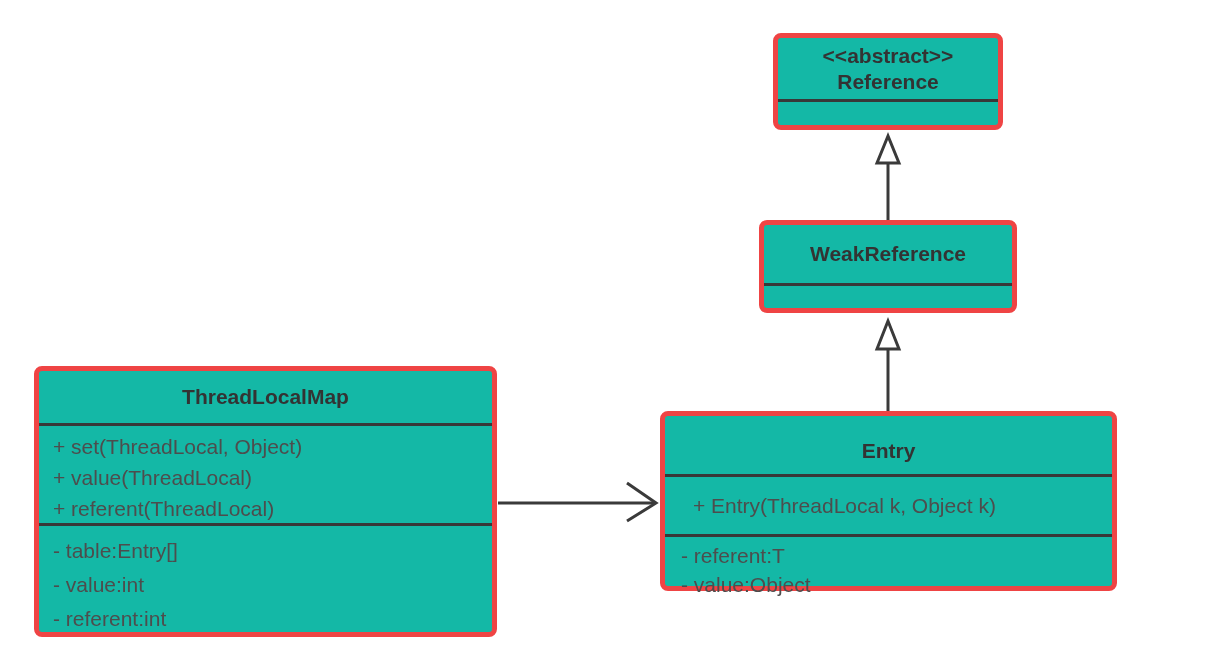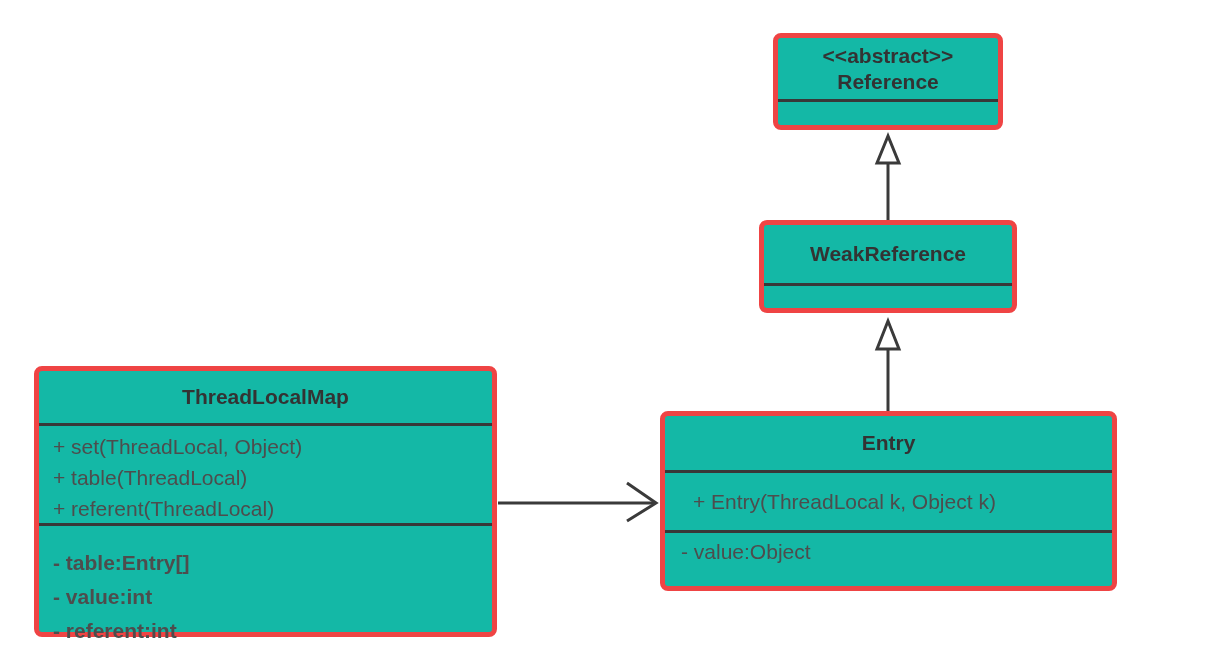--- a/index.html
+++ b/index.html
@@ -64,21 +64,21 @@
   
   .box-reference { left: 773px; top: 33px;  width: 230px; height: 97px; }
   .box-reference .title-compartment { height: 61px; }
   .box-reference .compartment { height: 30px; }
   
   .box-weakreference { left: 759px; top: 220px; width: 258px; height: 93px; }
   .box-weakreference .title-compartment { height: 58px; }
   .box-weakreference .compartment { height: 29px; }
   
   .box-entry { left: 660px; top: 411px; width: 457px; height: 180px; }
-  .box-entry .title-compartment { height: 54px; }
+  .box-entry .title-compartment { height: 46px; margin-top: 12px; }
   .box-entry .methods {
     height: 60px;
     display: flex;
     align-items: center;
     padding-left: 28px;
   }
   .box-entry .attributes {
     height: 60px;
     padding: 4px 0 0 16px;
     line-height: 29px;
@@ -86,23 +86,22 @@
   
   .box-threadlocalmap { left: 34px; top: 366px; width: 463px; height: 271px; }
   .box-threadlocalmap .title-compartment { height: 52px; }
   .box-threadlocalmap .methods {
     height: 100px;
     padding: 5px 0 4px 14px;
     line-height: 31px;
   }
   .box-threadlocalmap .attributes {
     height: 104px;
-    padding: 20px 0 0 14px;
+    padding: 8px 0 0 14px;
     line-height: 34px;
-    font-weight: bold;
   }
 </style>
 </head>
 <body>
 
 <div class="canvas">
 
   <svg class="edges" viewBox="0 0 1206 652">
 
     <g>
@@ -137,31 +136,32 @@
   </div>
 
   <div class="uml-class box-entry">
     <div class="title-compartment">
       <div class="class-name">Entry</div>
     </div>
     <div class="compartment methods">
       <div class="member-line">+ Entry(ThreadLocal k, Object k)</div>
     </div>
     <div class="compartment attributes">
+      <div class="member-line">- referent:T</div>
       <div class="member-line">- value:Object</div>
     </div>
   </div>
 
   <div class="uml-class box-threadlocalmap">
     <div class="title-compartment">
       <div class="class-name">ThreadLocalMap</div>
     </div>
     <div class="compartment methods">
       <div class="member-line">+ set(ThreadLocal, Object)</div>
-      <div class="member-line">+ table(ThreadLocal)</div>
+      <div class="member-line">+ value(ThreadLocal)</div>
       <div class="member-line">+ referent(ThreadLocal)</div>
     </div>
     <div class="compartment attributes">
       <div class="member-line">- table:Entry[]</div>
       <div class="member-line">- value:int</div>
       <div class="member-line">- referent:int</div>
     </div>
   </div>
 
 </div>

